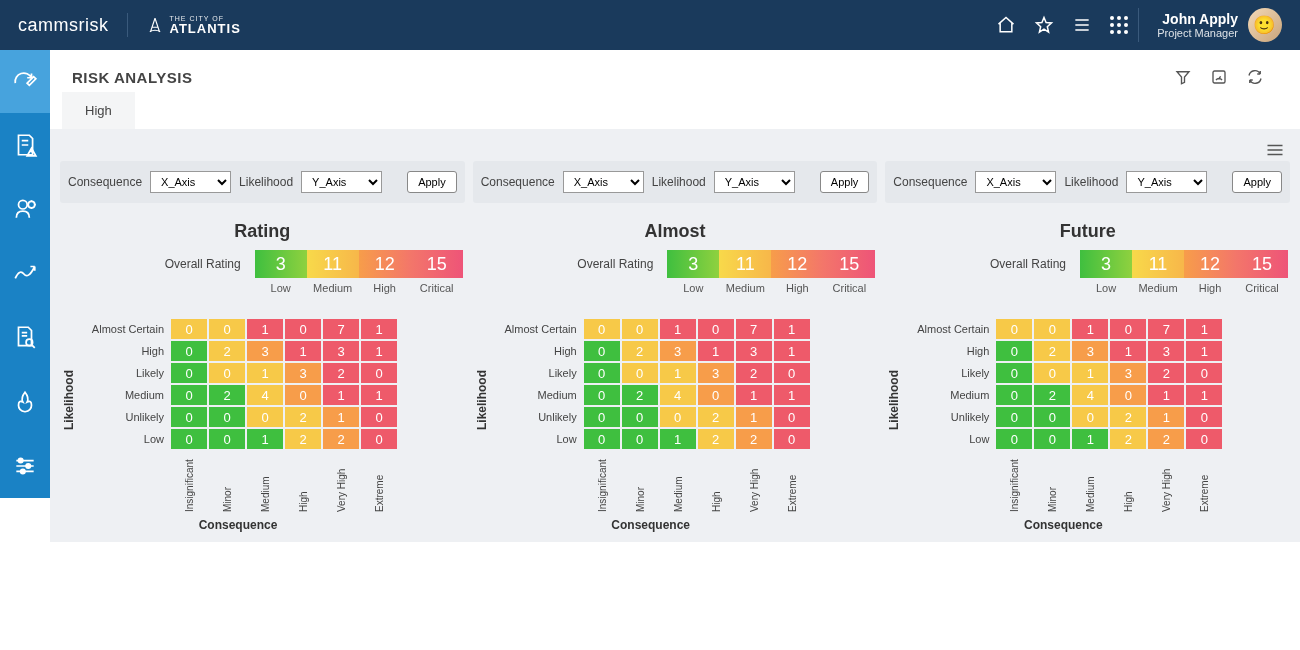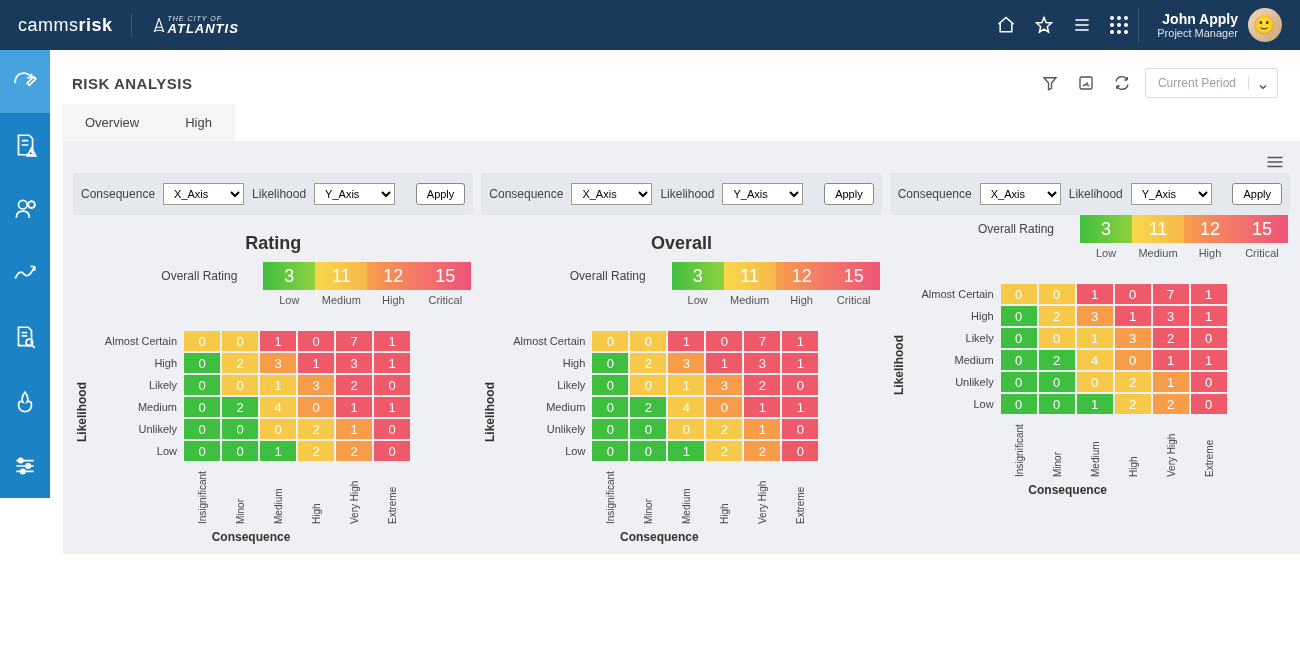--- a/index.html
+++ b/index.html
@@ -1,23 +1,23 @@
 <!DOCTYPE html>
 <html><head>
 <meta charset="utf-8">
 <style>
 * { box-sizing: border-box; margin: 0; padding: 0; }
 body { font-family: -apple-system, BlinkMacSystemFont, "Segoe UI", Arial, sans-serif; background: #fff; width: 1300px; height: 650px; overflow: hidden; }
 
 
 .header { height: 50px; background: #1a3a5c; display: flex; align-items: center; padding: 0 18px; color: #fff; }
 .brand-primary { font-size: 18px; font-weight: 300; letter-spacing: 0.5px; }
-.brand-primary b { font-weight: 700; }
+.brand-primary b { font-weight: 400; }
 .brand-divider { width: 1px; height: 24px; background: #3a5a7c; margin: 0 18px; }
-.brand-secondary { display: flex; align-items: center; font-size: 11px; line-height: 1; font-style: italic; }
+.brand-secondary { display: flex; align-items: center; gap: 6px; font-size: 11px; line-height: 1; }
 .brand-secondary .city-logo { width: 18px; height: 18px; }
 .brand-secondary .city-text { display: flex; flex-direction: column; }
 .brand-secondary .line1 { font-size: 7px; letter-spacing: 1px; opacity: 0.9; }
 .brand-secondary .line2 { font-size: 13px; font-weight: 700; letter-spacing: 1px; }
 .header-spacer { flex: 1; }
 .header-icons { display: flex; align-items: center; gap: 18px; }
 .header-icons svg { width: 20px; height: 20px; stroke: #fff; fill: none; stroke-width: 1.8; }
 .grid-icon { display: grid; grid-template-columns: repeat(3,4px); grid-template-rows: repeat(3,4px); gap: 3px; }
 .grid-icon span { background: #fff; border-radius: 50%; }
 .user-block { display: flex; align-items: center; gap: 10px; margin-left: 10px; padding-left: 18px; border-left: 1px solid #3a5a7c; }
@@ -45,34 +45,34 @@
 .period-select .label { padding: 0 12px; font-size: 12px; color: #9aa0a6; border-right: 1px solid #dadce0; }
 .period-select .chev { width: 28px; display:flex; justify-content:center; color:#555; }
 
 
 .tabs { display: flex; padding-left: 12px; margin-top: 6px; }
 .tab { padding: 10px 22px; font-size: 13px; color: #444; cursor: pointer; }
 .tab.active { background: #fff; border: 1px solid #e5e5e5; border-bottom: none; border-top: 2px solid #1a82c5; color: #1a82c5; }
 .tab:not(.active) { background: #f4f5f6; border: 1px solid transparent; }
 
 
-.content { flex: 1; background: #eef0f3; padding: 10px; margin-left: 13px; }
+.content { flex: 1; background: #eef0f3; padding: 10px; }
 .panel-hamburger { display:flex; justify-content:flex-end; padding: 4px 6px; }
 .panel-hamburger svg { width:18px; height:14px; stroke:#555; stroke-width:2; }
 .panels { display: flex; gap: 8px; }
 .panel { flex: 1; background: #eef0f3; }
 
 .controls { background: #e5e8ec; border-radius: 3px; padding: 10px 8px; display: flex; align-items: center; gap: 8px; flex-wrap: wrap; }
 .controls label { font-size: 12px; color: #444; }
 .controls select { border: 1px solid #999; font-size: 11px; padding: 3px 18px 3px 6px; background: #fff; }
 .apply-btn { border: 1px solid #888; background: #fff; font-size: 11px; padding: 4px 10px; border-radius: 3px; cursor: pointer; margin-left: auto; }
 
 .panel-title { text-align: center; font-size: 18px; font-weight: 700; color: #333; margin: 18px 0 8px; }
 
-.rating-row { display: flex; align-items: center; justify-content: flex-end; gap: 22px; }
+.rating-row { display: flex; align-items: center; justify-content: flex-end; gap: 10px; }
 .rating-label { font-size: 12px; color: #444; margin-right: 4px; }
 .rating-bar { display: flex; }
 .rating-cell { width: 52px; height: 28px; color: #fff; font-size: 18px; font-weight: 400; display:flex; align-items:center; justify-content:center; }
 .rating-labels { display: flex; margin-top: 4px; }
 .rating-labels span { width: 52px; text-align: center; font-size: 11px; color: #555; }
 
 .heatmap-wrap { margin-top: 24px; display: flex; padding-left: 0px; }
 .ylabel { writing-mode: vertical-rl; transform: rotate(180deg); font-size: 12px; font-weight: 700; color: #333; text-align: center; padding: 0 2px; align-self: center; margin-bottom: 50px; }
 .hm-row { display: flex; align-items: center; height: 22px; }
 .hm-row-label { width: 92px; text-align: right; padding-right: 6px; font-size: 11px; color: #444; }
@@ -190,28 +190,23 @@
             <path d="M4 5 H20 L14 12 V19 L10 21 V12 Z"></path>
           </svg>
         <svg viewBox="0 0 24 24">
             <rect x="4" y="4" width="16" height="16" rx="2"></rect>
             <path d="M8 16 A5 5 0 0 1 16 16 M12 15 L14 11"></path>
           </svg>
         <svg viewBox="0 0 24 24">
             <path d="M4 10 A8 8 0 0 1 19 8 M19 8 L19 4 M19 8 L15 8 M20 14 A8 8 0 0 1 5 16 M5 16 L5 20 M5 16 L9 16"></path>
           </svg>
       </div>
-      <div class="period-select">
-        <span class="label">Current Period</span>
-        <span class="chev">⌄</span>
-      </div>
     </div>
 
     <div class="tabs">
-      <div class="tab">Overview</div>
       <div class="tab">High</div>
     </div>
 
     <div class="content">
       <div class="panel-hamburger">
           <svg viewBox="0 0 24 18">
             <path d="M2 3 H22 M2 9 H22 M2 15 H22"></path>
           </svg>
         </div>
       <div class="panels" id="panels-container">
@@ -311,21 +306,21 @@
             </div>
           </div>
           <div class="panel">
             <div class="controls">
               <label>Consequence</label>
               <select><option>X_Axis</option></select>
               <label>Likelihood</label>
               <select><option>Y_Axis</option></select>
               <button class="apply-btn">Apply</button>
             </div>
-            <div class="panel-title">Overall</div>
+            <div class="panel-title">Almost</div>
             <div class="rating-block">
               <div class="rating-row">
                 <span class="rating-label">Overall Rating</span>
                 <div class="rating-bar">
                   <div class="rating-cell" style="background: linear-gradient(90deg, rgb(63, 191, 63), rgb(143, 209, 63));">3</div>
                   <div class="rating-cell" style="background: linear-gradient(90deg, rgb(248, 217, 74), rgb(247, 183, 74));">11</div>
                   <div class="rating-cell" style="background: linear-gradient(90deg, rgb(247, 157, 74), rgb(243, 118, 106));">12</div>
                   <div class="rating-cell" style="background: linear-gradient(90deg, rgb(243, 118, 106), rgb(238, 84, 120));">15</div>
                 </div>
               </div>
@@ -406,20 +401,21 @@
             </div>
           </div>
           <div class="panel">
             <div class="controls">
               <label>Consequence</label>
               <select><option>X_Axis</option></select>
               <label>Likelihood</label>
               <select><option>Y_Axis</option></select>
               <button class="apply-btn">Apply</button>
             </div>
+            <div class="panel-title">Future</div>
             <div class="rating-block">
               <div class="rating-row">
                 <span class="rating-label">Overall Rating</span>
                 <div class="rating-bar">
                   <div class="rating-cell" style="background: linear-gradient(90deg, rgb(63, 191, 63), rgb(143, 209, 63));">3</div>
                   <div class="rating-cell" style="background: linear-gradient(90deg, rgb(248, 217, 74), rgb(247, 183, 74));">11</div>
                   <div class="rating-cell" style="background: linear-gradient(90deg, rgb(247, 157, 74), rgb(243, 118, 106));">12</div>
                   <div class="rating-cell" style="background: linear-gradient(90deg, rgb(243, 118, 106), rgb(238, 84, 120));">15</div>
                 </div>
               </div>

